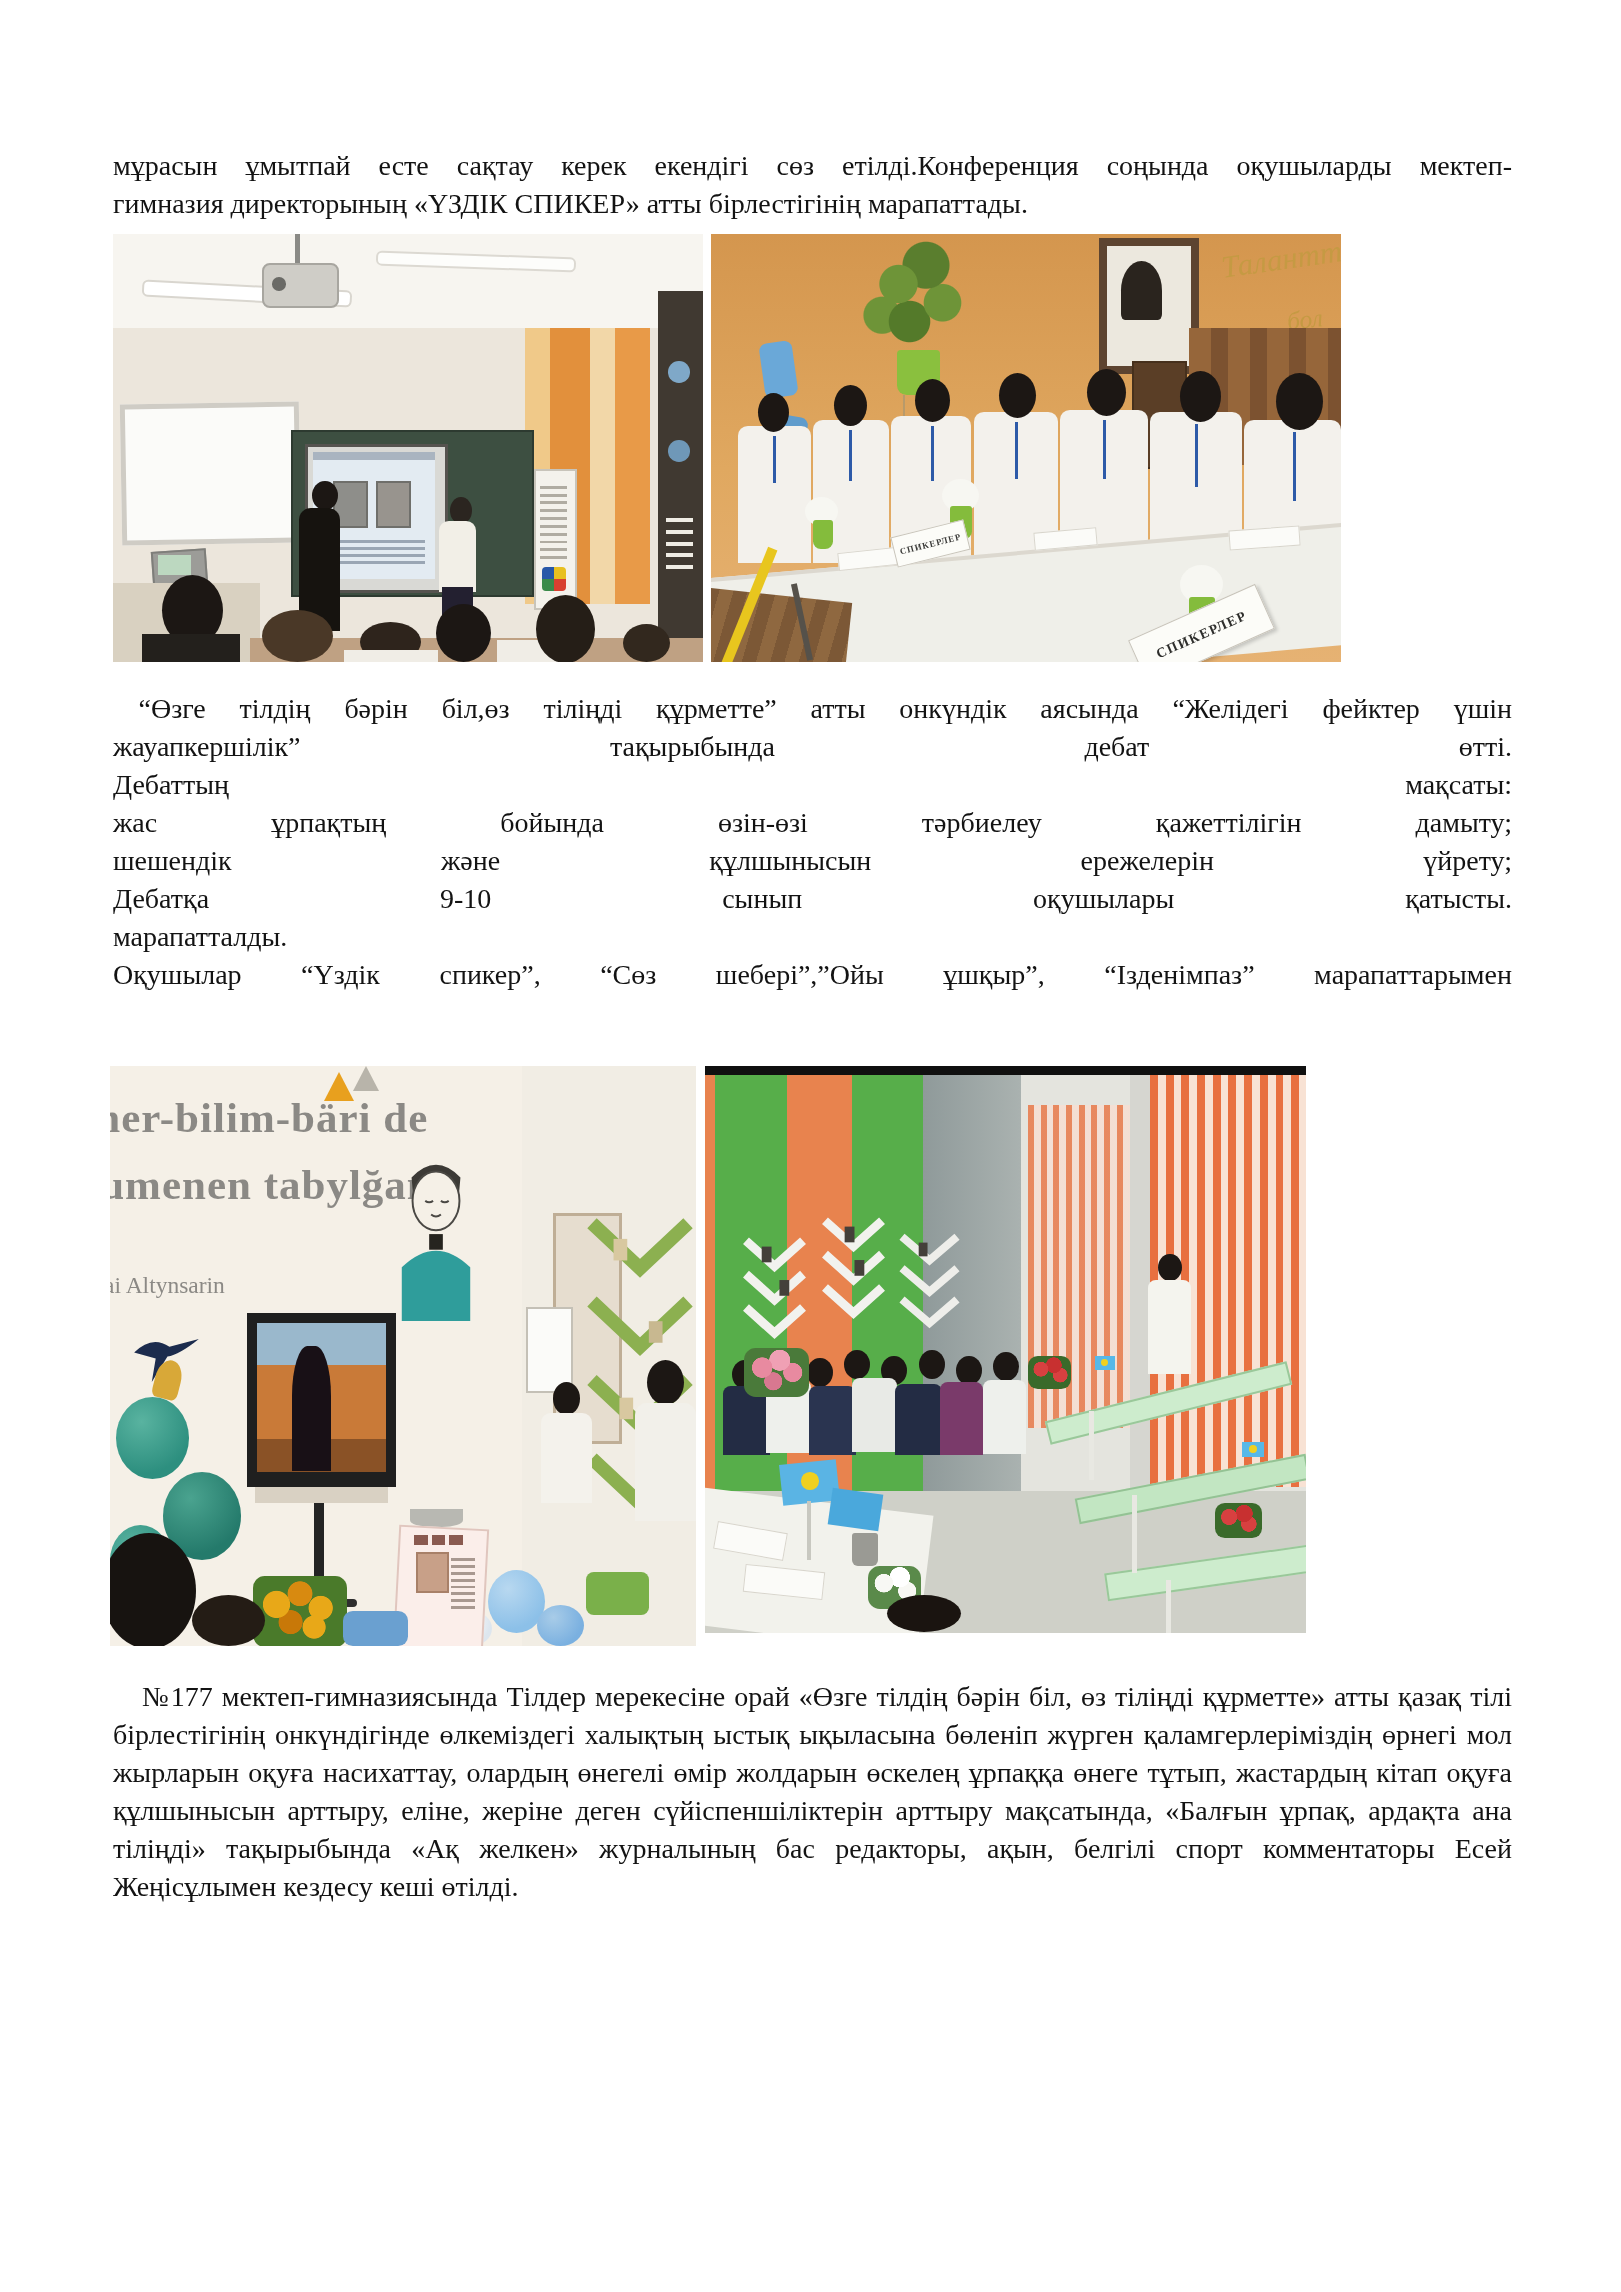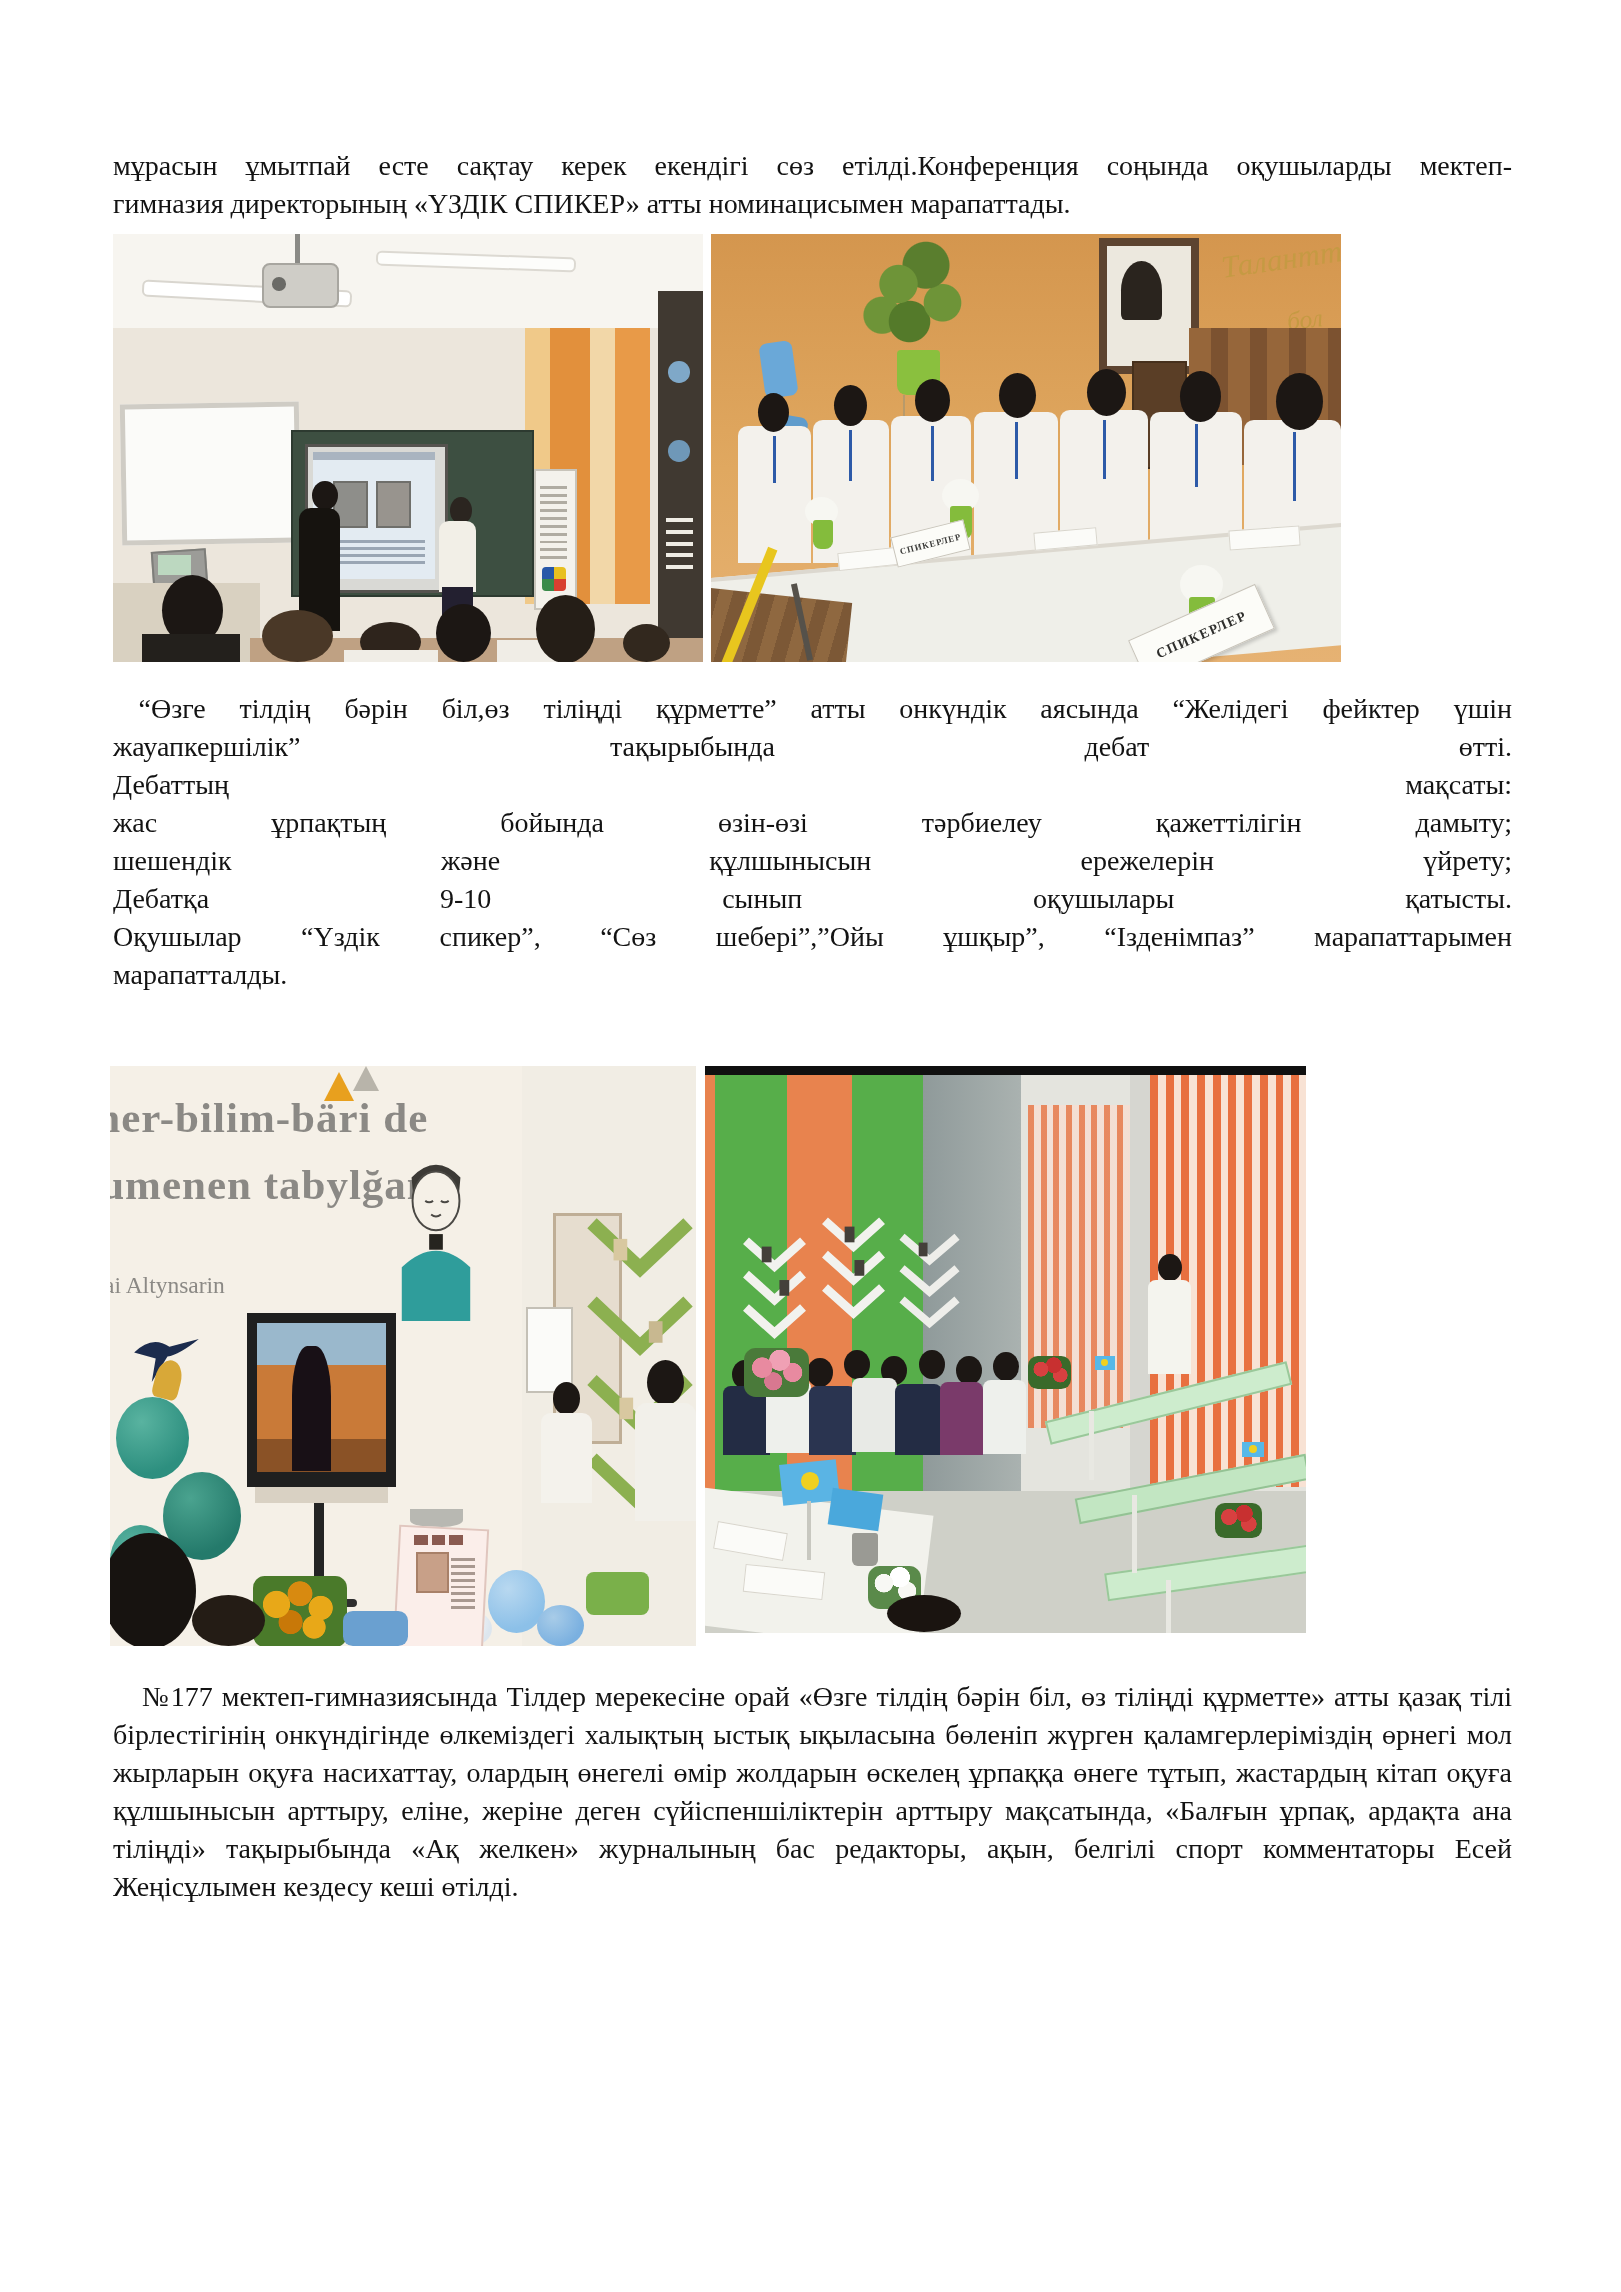--- a/index.html
+++ b/index.html
@@ -24,21 +24,21 @@
   .gold-script{font-style:italic;color:#c59a43;font-family:"Liberation Serif",serif;}
   .quote-frag{color:#8b8985;font-family:"Liberation Serif",serif;}
 </style>
 </head>
 <body>
 
 <div id="page">
 
   <div class="abs doc-text" style="left:113px;top:147px;width:1399px;">
     <div class="line jline">мұрасын ұмытпай есте сақтау керек екендігі сөз етілді.Конференция соңында оқушыларды мектеп-</div>
-    <div class="line">гимназия директорының «ҮЗДІК СПИКЕР» атты номинацисымен марапаттады.</div>
+    <div class="line">гимназия директорының «ҮЗДІК СПИКЕР» атты бірлестігінің марапаттады.</div>
   </div>
 
   <div class="photo" style="left:113px;top:234px;width:590px;height:428px;background:#ece6dc;">
     <div class="abs" style="left:0;top:0;width:590px;height:94px;background:#f7f5f0;"></div>
     <div class="abs" style="left:29px;top:51px;width:206px;height:12.7px;background:#ffffff;border:2px solid #d9d6cf;border-radius:5.9px;transform:rotate(3deg);"></div>
     <div class="abs" style="left:263px;top:19.6px;width:196px;height:10.8px;background:#fdfdfb;border:2px solid #dcd9d2;border-radius:5.9px;transform:rotate(2deg);"></div>
     <div class="abs" style="left:182px;top:0;width:4.9px;height:33px;background:#8a8a86;"></div>
     <div class="abs" style="left:149px;top:29px;width:73px;height:41px;background:#cfcdc7;border:2px solid #a8a6a0;border-radius:7.8px;"></div>
     <div class="abs" style="left:159px;top:43px;width:13.7px;height:13.7px;background:#6a6a66;border-radius:50%;"></div>
     <div class="abs" style="left:412px;top:94px;width:125px;height:276px;background:repeating-linear-gradient(90deg,#f0c989 0 25.5px,#e2903c 25.5px 65px,#f2d7a8 65px 90px,#e89a48 90px 125px);"></div>
@@ -134,22 +134,22 @@
     <div class="abs" style="left:88px;top:349px;width:5.9px;height:78px;background:#55514a;transform:rotate(-12deg);"></div>
   </div>
 
   <div class="abs doc-text" style="left:113px;top:690px;width:1399px;">
     <div class="line jline" style="text-indent:25.5px;">“Өзге тілдің бәрін біл,өз тіліңді құрметте” атты онкүндік аясында “Желідегі фейктер үшін</div>
     <div class="line jline">жауапкершілік” тақырыбында дебат өтті.</div>
     <div class="line jline">Дебаттың мақсаты:</div>
     <div class="line jline">жас ұрпақтың бойында өзін-өзі тәрбиелеу қажеттілігін дамыту;</div>
     <div class="line jline">шешендік және құлшынысын ережелерін үйрету;</div>
     <div class="line jline">Дебатқа 9-10 сынып оқушылары қатысты.</div>
+    <div class="line">марапатталды.</div>
     <div class="line jline">Оқушылар “Үздік спикер”, “Сөз шебері”,”Ойы ұшқыр”, “Ізденімпаз” марапаттарымен</div>
-    <div class="line">марапатталды.</div>
   </div>
 
   <div class="photo" style="left:110px;top:1066px;width:586px;height:580px;background:#f5f0e7;">
     <div class="abs" style="left:214px;top:5.9px;width:0;height:0;border-left:15.7px solid transparent;border-right:15.7px solid transparent;border-bottom:29px solid #e8a01e;"></div>
     <div class="abs" style="left:243px;top:0;width:0;height:0;border-left:13.7px solid transparent;border-right:13.7px solid transparent;border-bottom:25.5px solid #b8b4aa;"></div>
     <div class="abs quote-frag" style="left:-13.7px;top:27.4px;font-size:43px;font-weight:bold;letter-spacing:1px;">ner-bilim-bäri de</div>
     <div class="abs quote-frag" style="left:-9.8px;top:94px;font-size:43px;font-weight:bold;letter-spacing:1px;">umenen tabylğan.</div>
     <div class="abs quote-frag" style="left:-5.9px;top:206px;font-size:23.5px;">ai Altynsarin</div>
 
     <svg class="abs" style="left:282px;top:84px;" width="88" height="176" viewBox="0 0 90 180">

